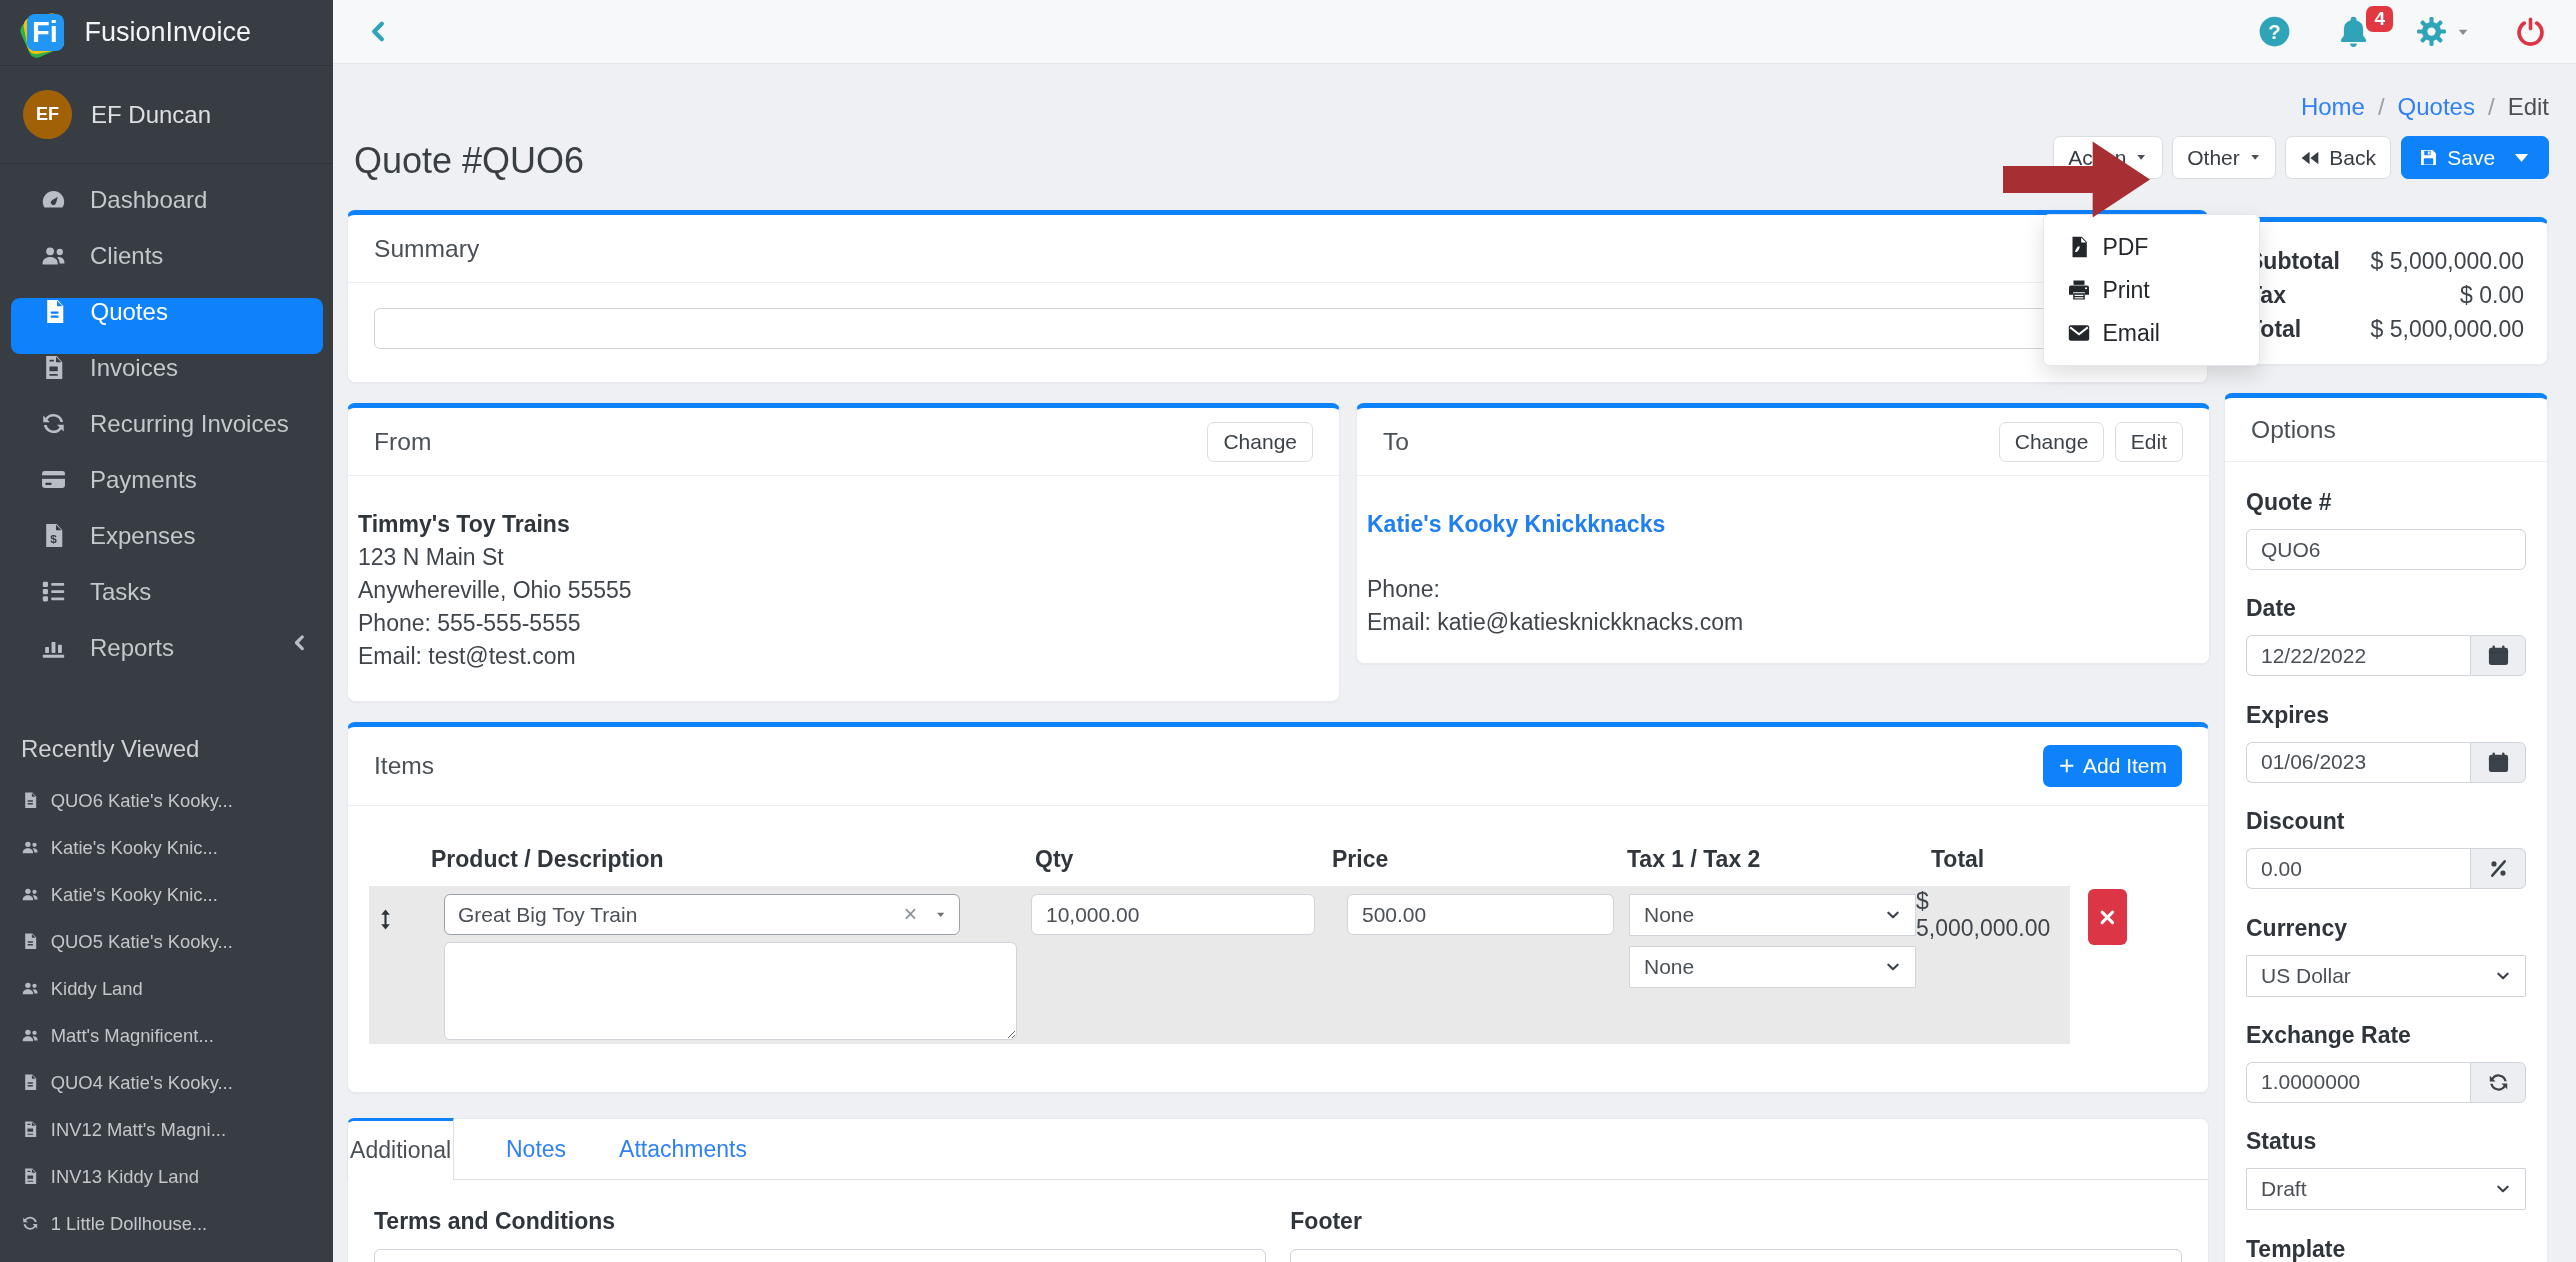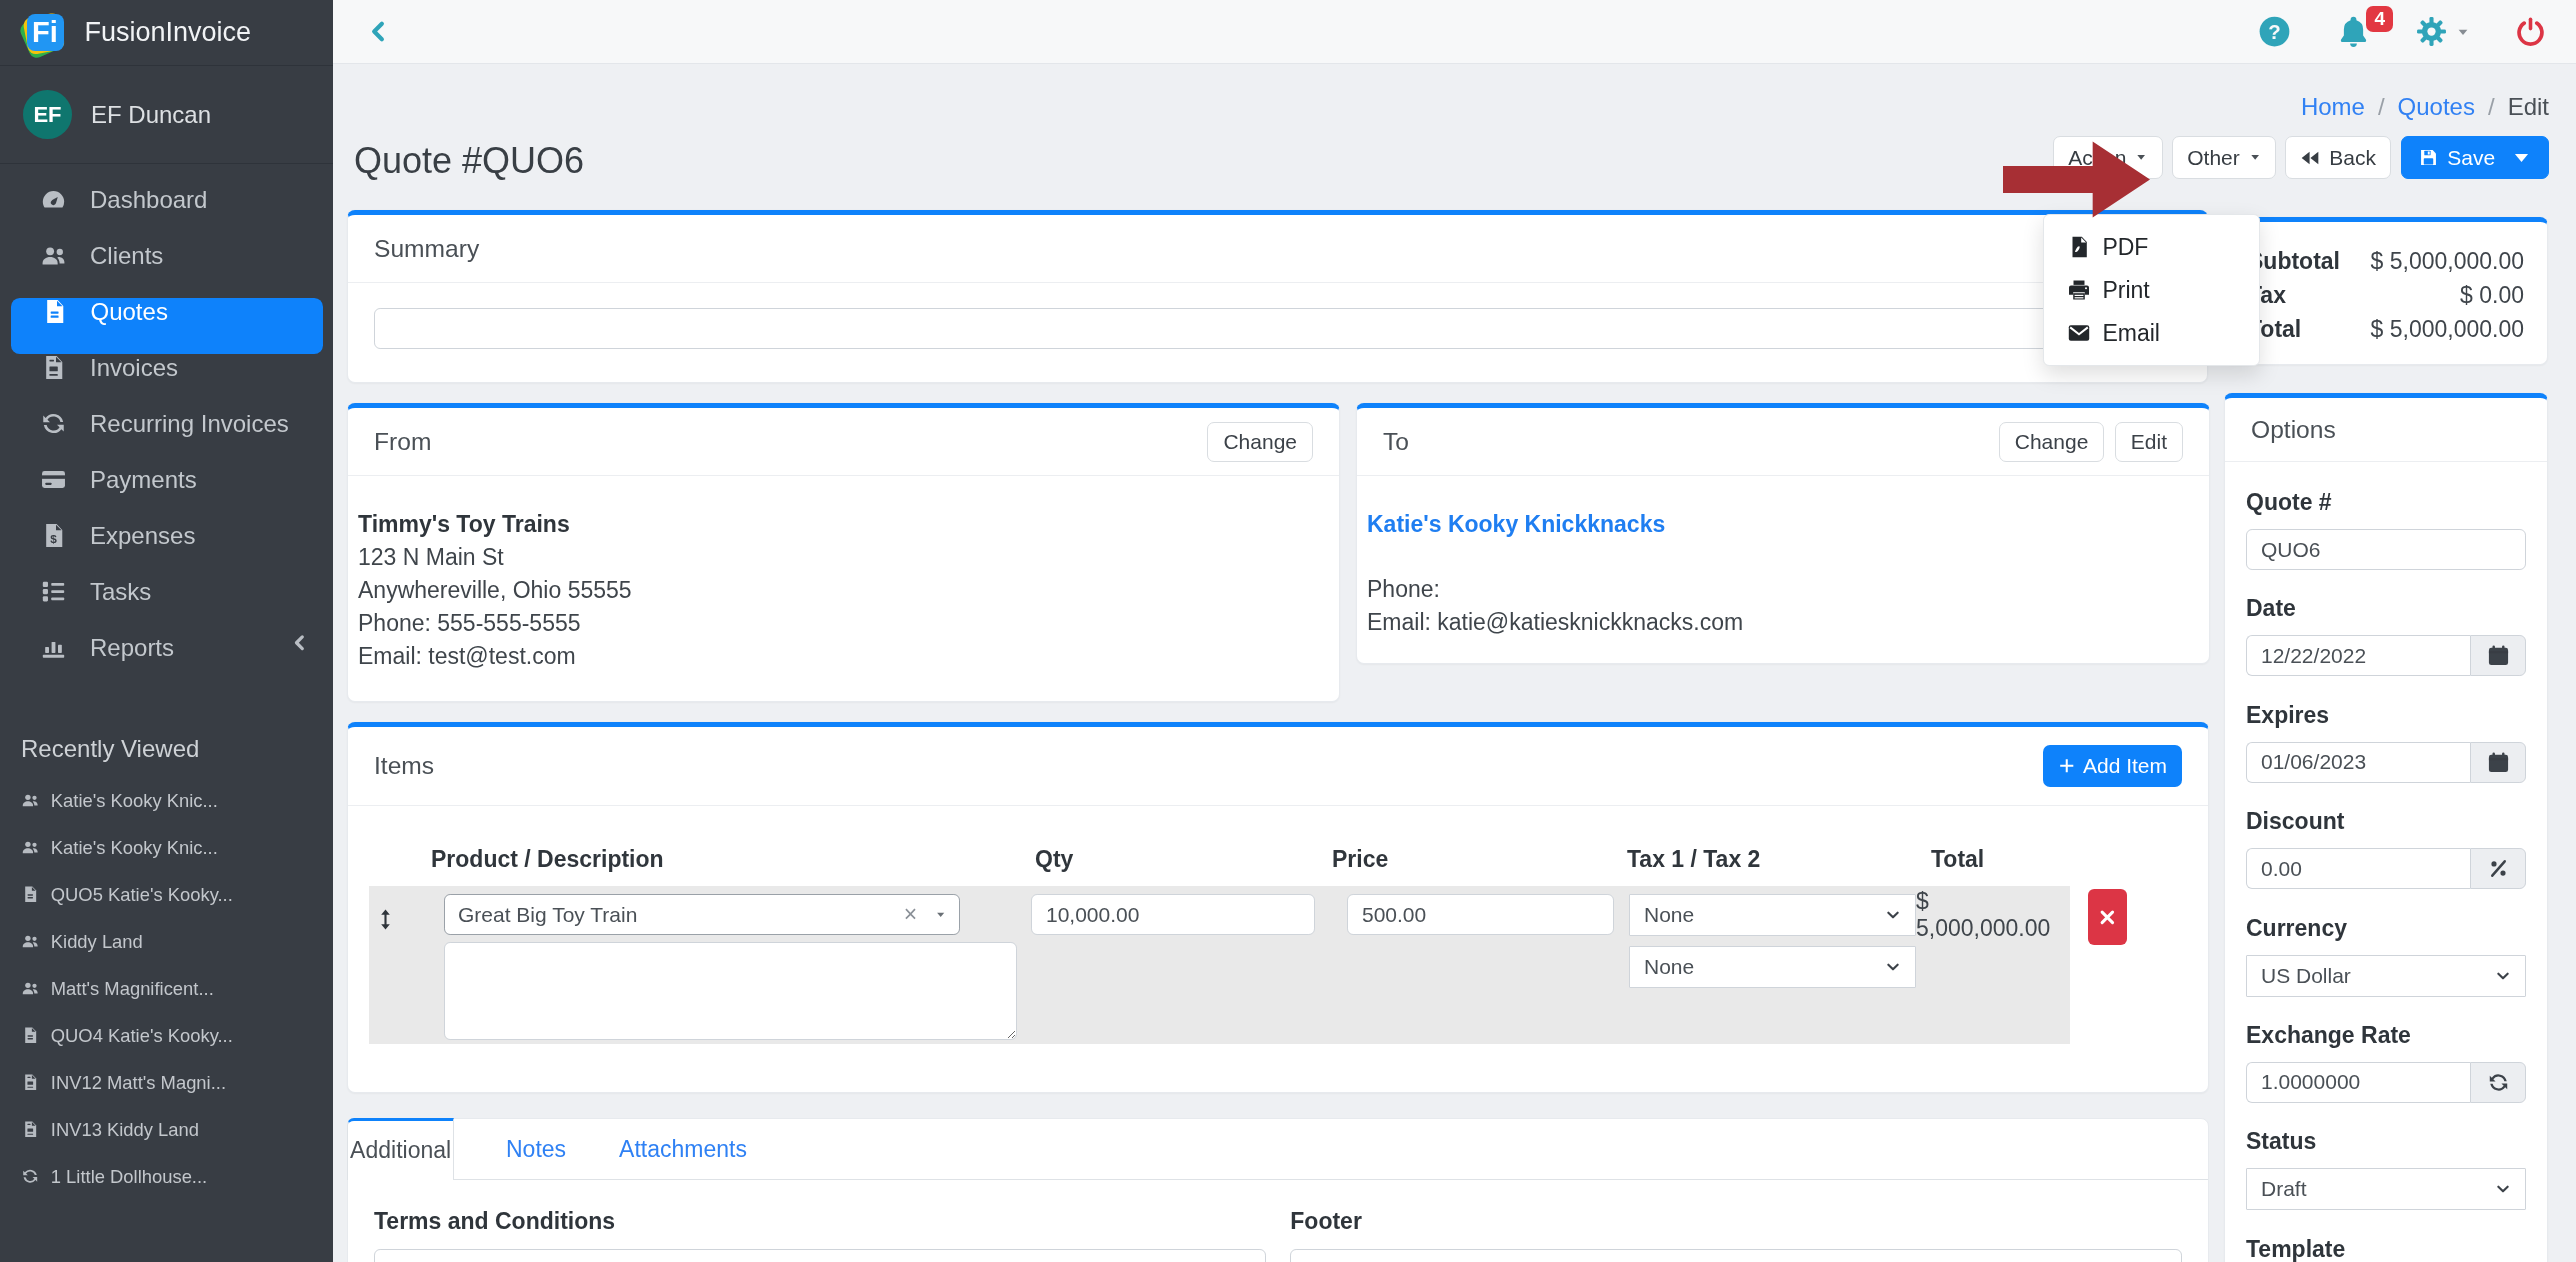--- a/index.html
+++ b/index.html
@@ -13,21 +13,21 @@
   
   #sidebar{position:absolute;left:0;top:0;width:333px;height:1263px;background:#383d44;z-index:10}
   .logo-bar{height:66px;border-bottom:0.9px solid #2e333a;display:flex;align-items:center;padding:0 23px;gap:17.5px}
   .logo-mark{position:relative;width:44px;height:44px}
   .logo-layer{position:absolute;inset:3.5px;border-radius:8px}
   .layer-green{background:#2eaf4b;transform:rotate(-24deg) translate(-4.4px,1.8px)}
   .layer-yellow{background:#f4c20d;transform:rotate(-11deg) translate(-1.8px,0.9px)}
   .layer-blue{background:#2196f3;display:flex;align-items:center;justify-content:center;color:#fff;font-weight:bold;font-size:29px}
   .brand-text{color:#f1f3f5;font-size:27px}
   .user-bar{height:98px;border-bottom:0.9px solid #2e333a;display:flex;align-items:center;padding:0 23px;gap:19px}
-  .avatar{width:49px;height:49px;border-radius:50%;background:#0f766e;color:#fff;font-size:22px;font-weight:bold;display:flex;align-items:center;justify-content:center}
+  .avatar{width:49px;height:49px;border-radius:50%;background:#a16207;color:#fff;font-size:18px;font-weight:bold;display:flex;align-items:center;justify-content:center}
   .user-name{color:#dde0e3;font-size:24px}
   #menu{position:absolute;top:186px;left:0;right:0}
   .menu-item{height:56px;display:flex;align-items:flex-start;padding:0 24.6px 0 40px;gap:23px;color:#c3c8cd;font-size:24px;cursor:pointer}
   .menu-item .icon{width:27px;height:27px;color:#b9bec4}
   .menu-item.active{background:#0e82fb;border-radius:8.8px;margin:0 10.5px;padding:0 17.5px 0 30px;color:#fff;--knock:#0e82fb}
   .menu-item.active .icon{color:#fff}
   .mi-chev{margin-left:auto;width:17.5px !important;height:17.5px !important}
   #recent{position:absolute;top:735px;left:0;right:0;padding:0 21px}
   .recent-heading{color:#ced2d6;font-size:24px;margin-bottom:14px}
   .recent-item{height:47px;display:flex;align-items:center;gap:11.4px;color:#c3c7cc;font-size:18.4px;cursor:pointer;white-space:nowrap;overflow:hidden}
@@ -254,20 +254,31 @@
           </svg>
         </span>
     </div>
     </nav>
   <div id="recent">
     <div class="recent-heading">Recently Viewed</div>
     <div id="recent-list">
         <div class="recent-item">
       <span class="icon " style="">
             <svg viewBox="0 0 24 24" fill="currentColor">
+              <path d="M5.5 1.8h9.3l5 5.3V22.2H5.5z"></path>
+              <path class="knock" d="M14.2 2.5v4.9h4.9z"></path>
+              <rect class="knock" x="8.6" y="12" width="7" height="1.9" rx=".5"></rect>
+              <rect class="knock" x="8.6" y="15.6" width="7" height="1.9" rx=".5"></rect>
+            </svg>
+          </span>
+          <span>QUO6 Katie's Kooky...</span>
+    </div>
+        <div class="recent-item">
+      <span class="icon " style="">
+            <svg viewBox="0 0 24 24" fill="currentColor">
               <circle cx="9" cy="8.3" r="3.5"></circle>
               <path d="M2.3 18.8c0-3.4 3-5.5 6.7-5.5s6.7 2.1 6.7 5.5v1.2H2.3z"></path>
               <circle cx="17.6" cy="8.9" r="2.8"></circle>
               <path d="M16.4 13.3c3.1 0 5.3 1.9 5.3 4.7v1h-4.3v-.2c0-2-.7-3.7-2-4.9.3-.4.6-.6 1-.6z"></path>
             </svg>
           </span>
           <span>Katie's Kooky Knic...</span>
     </div>
         <div class="recent-item">
       <span class="icon " style="">

